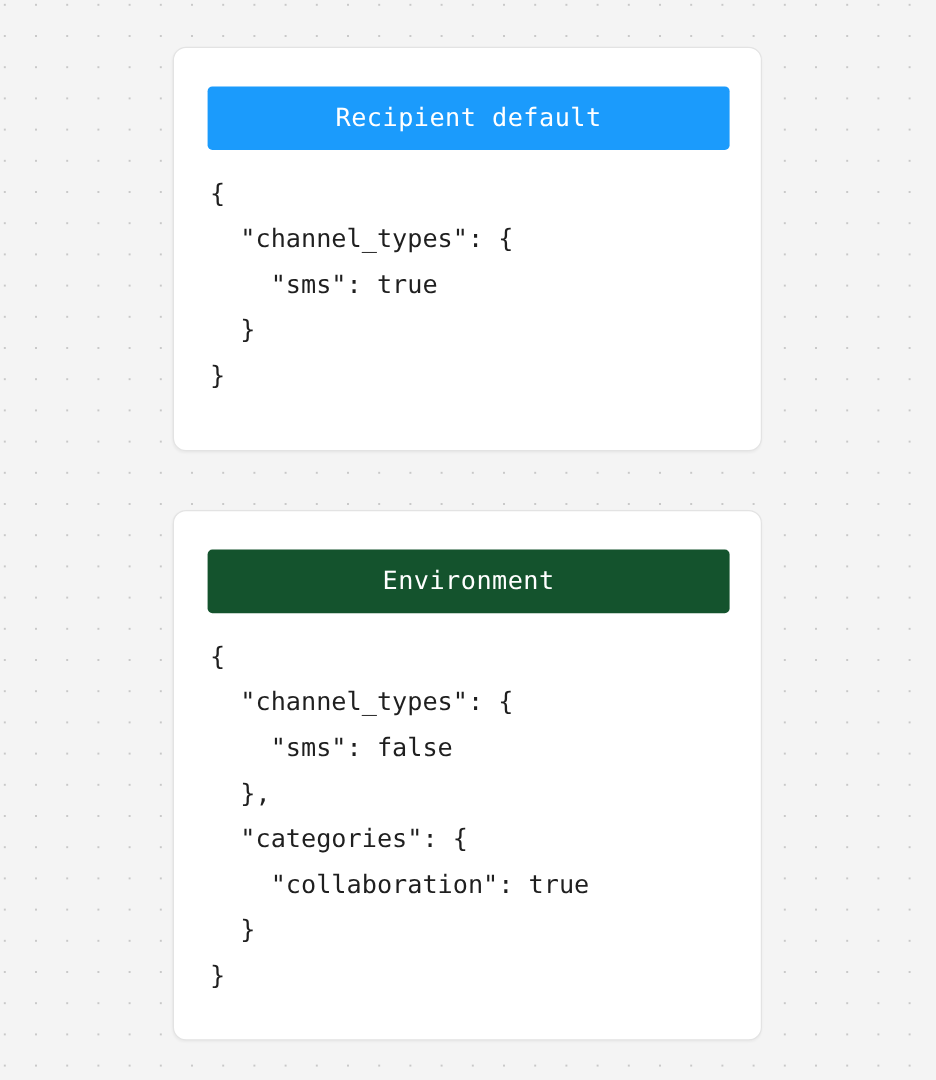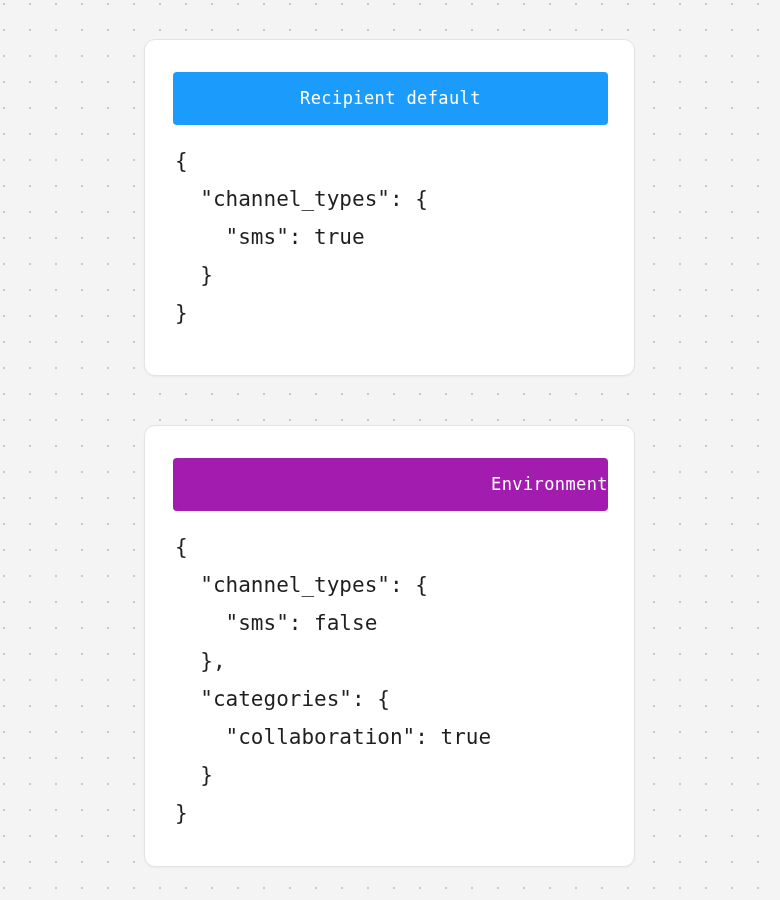--- a/index.html
+++ b/index.html
@@ -55,27 +55,27 @@
     width: 435px;
     height: 53px;
     border-radius: 4px;
     display: flex;
     align-items: center;
     justify-content: center;
   }
   .card-header-title {
     color: #ffffff;
     font-family: "DejaVu Sans Mono", "Liberation Mono", monospace;
-    font-size: 17px;
+    font-size: 21px;
     letter-spacing: 0.4px;
     line-height: 1;
     white-space: pre;
   }
   .header--blue  { background-color: #1b9bfc; }
-  .header--green { background-color: #a21caf; justify-content: flex-end; }
+  .header--green { background-color: #14532d; }
 
   
   .card-body {
     position: absolute;
     left: 30px;
     top: 102px;
     right: 14px;
     margin: 0;
     padding: 0;
     color: #1f1f1f;

